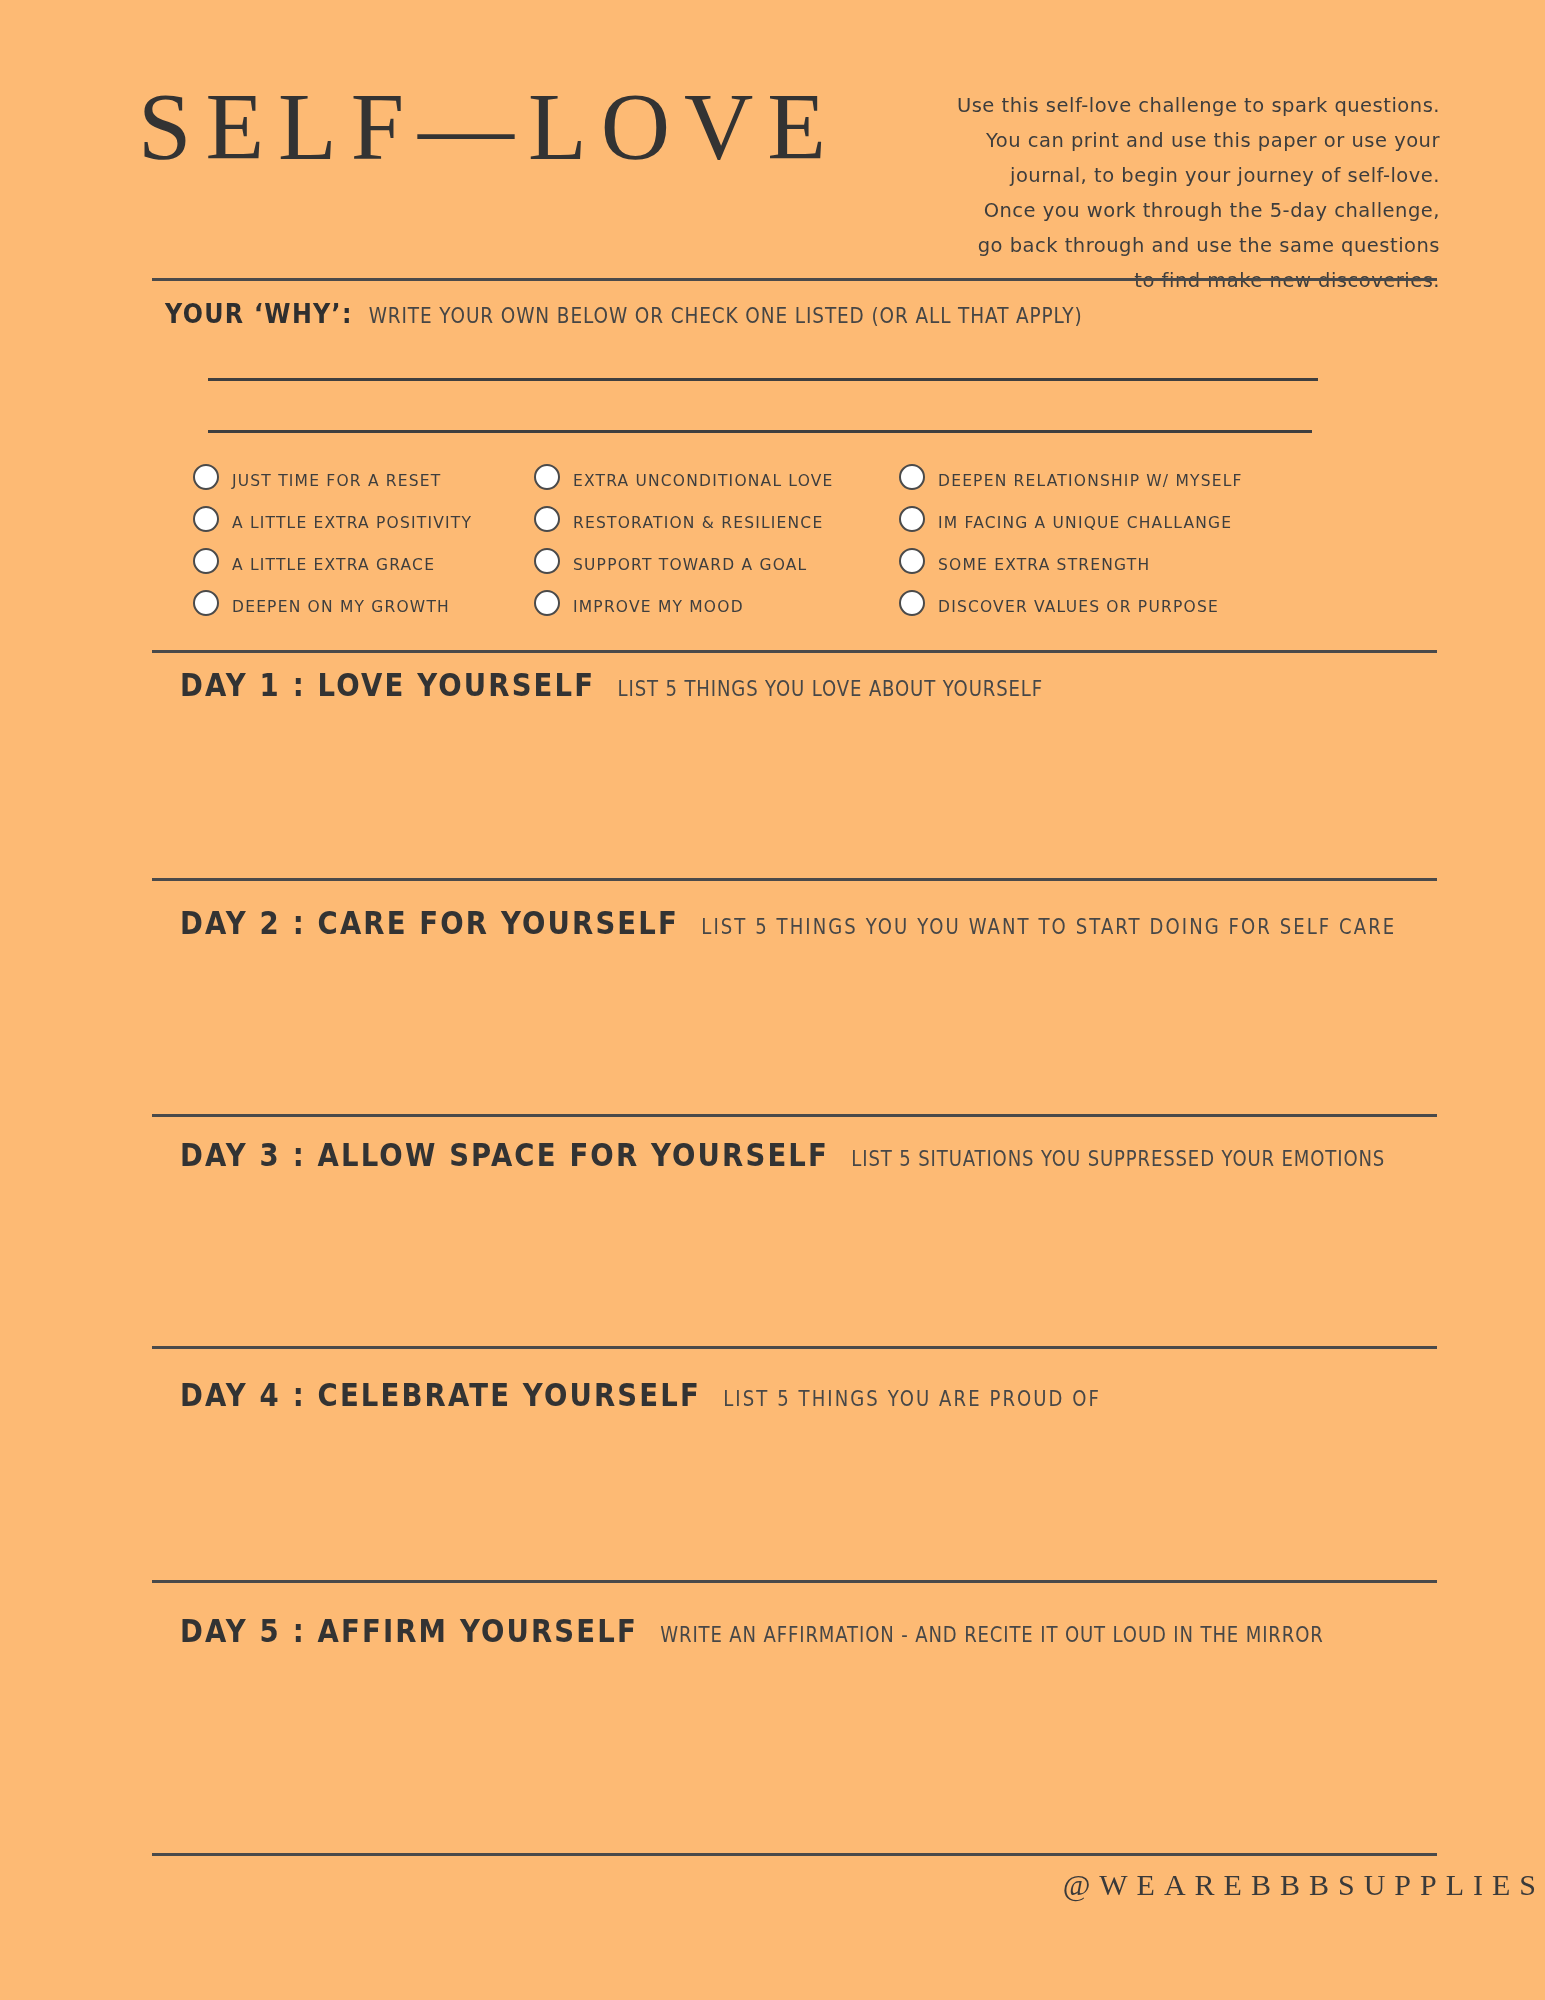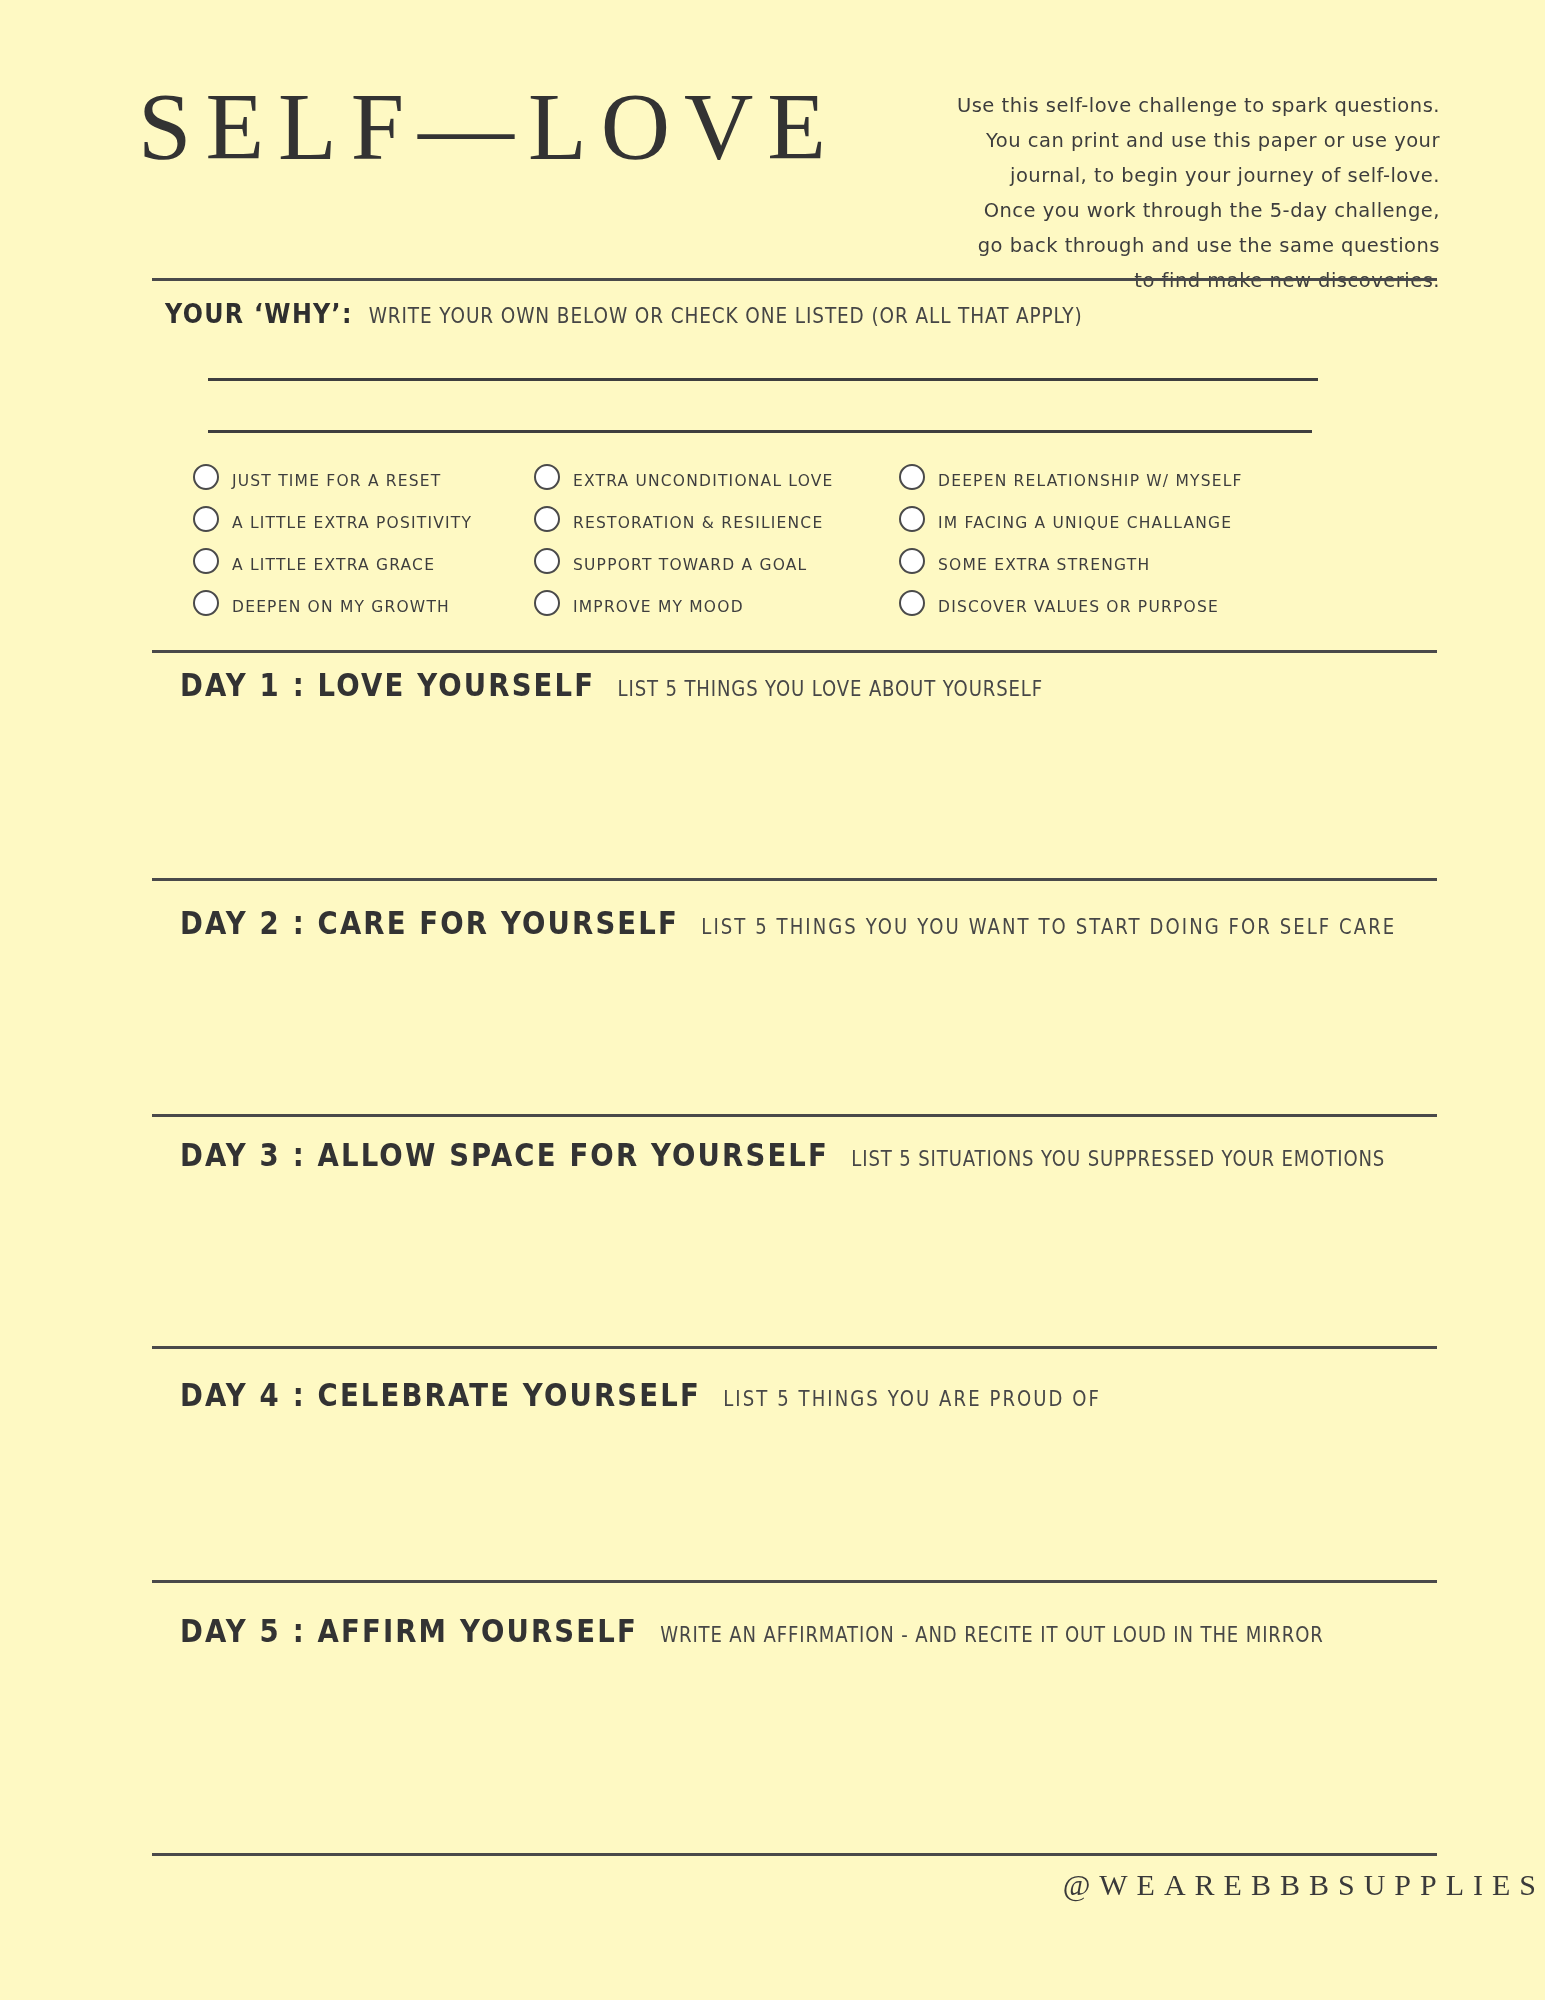--- a/index.html
+++ b/index.html
@@ -1,18 +1,18 @@
 <!DOCTYPE html>
 <html><head>
 <meta charset="utf-8">
 <style>
   html,body{margin:0;padding:0;background:#ffffff;}
   .page{
     position:relative;width:1545px;height:2000px;margin:0 auto;
-    background:#fef9c3;overflow:hidden;
+    background:#fdba74;overflow:hidden;
     font-family:"DejaVu Sans","Liberation Sans",sans-serif;color:#333;
   }
   
   .title-main{
     position:absolute;left:138px;top:74px;
     font-family:"Liberation Serif","DejaVu Serif",serif;
     font-size:96px;line-height:1.1;letter-spacing:14px;color:#333;white-space:nowrap;
   }
   .title-script{
     position:absolute;left:350px;top:120px;

